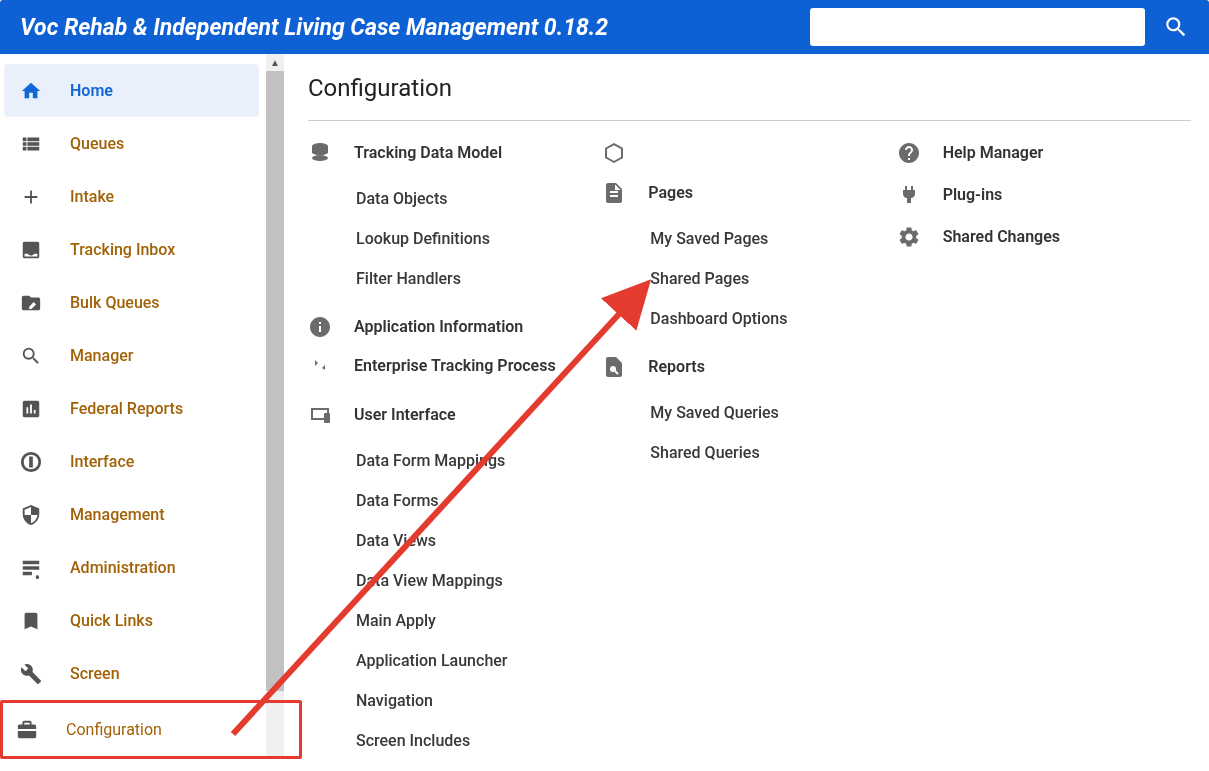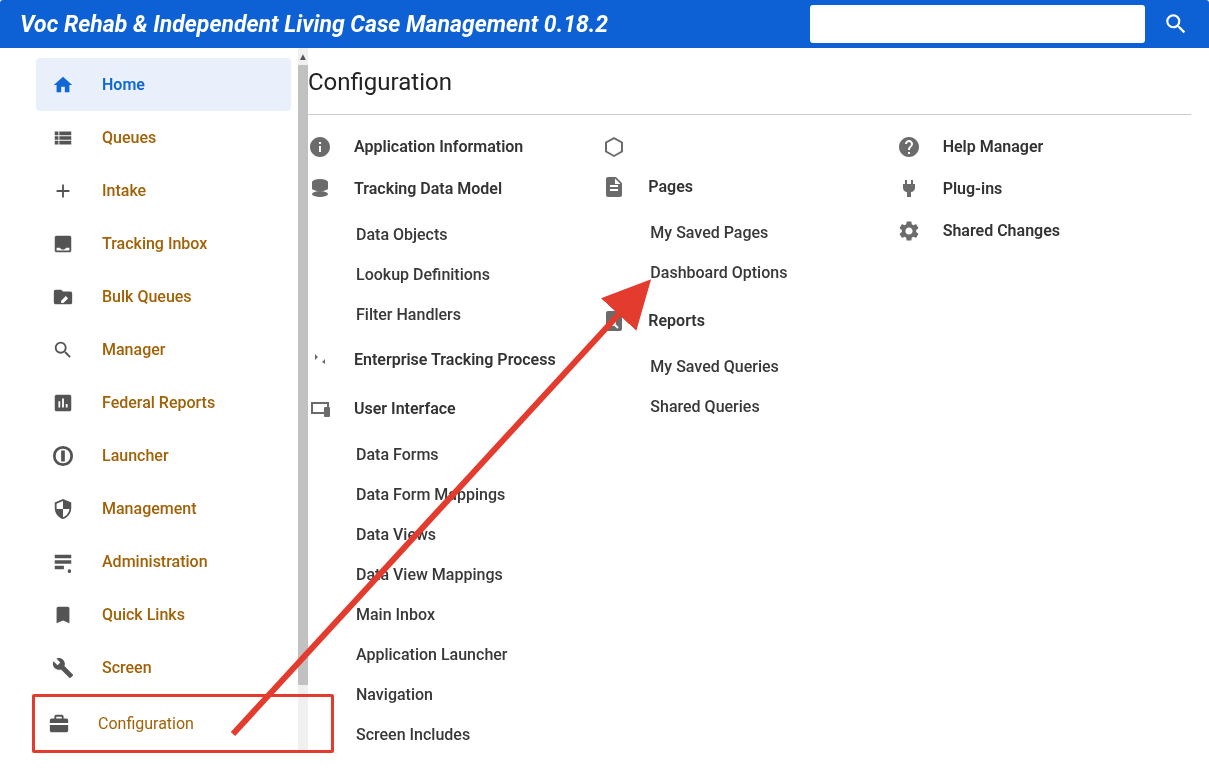--- a/index.html
+++ b/index.html
@@ -1,27 +1,27 @@
 <!DOCTYPE html>
 <html><head>
 <meta charset="utf-8">
 <style>
   * { box-sizing: border-box; margin: 0; padding: 0; }
   body { font-family: "Segoe UI", Roboto, Arial, sans-serif; font-size: 15px; color: #3c3c3c; background: #fff; width: 1209px; height: 771px; overflow: hidden; }
   
-  .header { background: #0d61d4; height: 48px; display: flex; align-items: center; padding: 0 20px; border-radius: 3px 3px 0 0; }
+  .header { background: #0d61d4; height: 54px; display: flex; align-items: center; padding: 0 20px; border-radius: 3px 3px 0 0; }
   .header-title { color: #fff; font-weight: 700; font-size: 23px; font-style: italic; flex: 1; }
   .search-box { width: 335px; height: 38px; background: #fff; border-radius: 3px; border: none; padding: 0 10px; font-size: 15px; }
   .search-icon { color: #fff; margin-left: 18px; display: flex; align-items: center; }
   .search-icon svg { width: 26px; height: 26px; fill: #fff; }
 
   .body-wrap { display: flex; height: calc(100% - 66px); }
   
   .sidebar-wrap { display: flex; width: 290px; }
-  .sidebar { width: 263px; padding-top: 10px; margin-left: 32px; }
+  .sidebar { width: 263px; padding-top: 10px; }
   .scrollbar-track { width: 18px; background: #f0f0f0; position: relative; margin-left: 3px; }
   .scrollbar-arrow { width: 100%; height: 17px; display: flex; align-items: center; justify-content: center; color: #555; font-size: 10px; }
   .scrollbar-thumb { position: absolute; top: 17px; width: 100%; height: 620px; background: #c1c1c1; border-radius: 1px; }
 
   .nav-item { display: flex; align-items: center; height: 53px; padding-left: 16px; cursor: pointer; border-radius: 4px; margin: 0 4px; }
   .nav-item.active { background: #e9f0fb; }
   .nav-item.active .nav-label { color: #1067d6; font-weight: 600; }
   .nav-item.active .nav-icon svg { fill: #1067d6; }
   .nav-item.highlighted { border: 3px solid #e33b2e; border-radius: 2px; margin: 0; padding-left: 13px; height: 59px; width: 302px; position: relative; z-index: 5; }
   .nav-icon { width: 28px; display: flex; align-items: center; }
@@ -118,21 +118,21 @@
         <span class="nav-label">Federal Reports</span>
       </div>
       <div class="nav-item">
         <span class="nav-icon">
             <svg viewBox="0 0 24 24">
               <path d="M12 2a10 10 0 100 20 10 10 0 000-20zm1 15h-2v-2h2zm0-4h-2V7h2z" fill="none" stroke="#545454" stroke-width="2"></path>
               <circle cx="12" cy="12" r="9" fill="none" stroke="#545454" stroke-width="2"></circle>
               <path d="M8 12l2 2 4-4" fill="none"></path>
             </svg>
           </span>
-        <span class="nav-label">Launcher</span>
+        <span class="nav-label">Interface</span>
       </div>
       <div class="nav-item">
         <span class="nav-icon">
             <svg viewBox="0 0 24 24">
               <path d="M12 1L3 5v6c0 5.55 3.84 10.74 9 12 5.16-1.26 9-6.45 9-12V5l-9-4zm0 10.99h7c-.53 4.12-3.28 7.79-7 8.94V12H5V6.3l7-3.11v8.8z"></path>
             </svg>
           </span>
         <span class="nav-label">Management</span>
       </div>
       <div class="nav-item">
@@ -174,71 +174,71 @@
     </div>
   </div>
 
   <div class="main">
     <div class="page-title">Configuration</div>
     <div class="config-grid">
       <div class="config-col">
         <div class="config-section">
           <span class="section-icon">
               <svg viewBox="0 0 24 24">
-                <path d="M12 2C6.48 2 2 6.48 2 12s4.48 10 10 10 10-4.48 10-10S17.52 2 12 2zm1 15h-2v-6h2v6zm0-8h-2V7h2v2z"></path>
-              </svg>
-            </span>
-          <div class="section-body">
-              <div class="section-title">Application Information</div>
-            </div>
-        </div>
-        <div class="config-section">
-          <span class="section-icon">
-              <svg viewBox="0 0 24 24">
                 <ellipse cx="12" cy="5" rx="8" ry="3"></ellipse>
                 <path d="M4 5v6c0 1.66 3.58 3 8 3s8-1.34 8-3V5"></path>
                 <path d="M4 11v6c0 1.66 3.58 3 8 3s8-1.34 8-3v-6" fill="none" stroke="#6b6b6b" stroke-width="0"></path>
                 <ellipse cx="12" cy="11" rx="8" ry="3"></ellipse>
                 <ellipse cx="12" cy="17" rx="8" ry="3"></ellipse>
               </svg>
             </span>
           <div class="section-body">
             <div class="section-title tight">Tracking Data Model</div>
             <div class="sub-group">
               <div class="sub-item">Data Objects</div>
               <div class="sub-item">Lookup Definitions</div>
               <div class="sub-item">Filter Handlers</div>
             </div>
           </div>
         </div>
         <div class="config-section">
           <span class="section-icon">
               <svg viewBox="0 0 24 24">
+                <path d="M12 2C6.48 2 2 6.48 2 12s4.48 10 10 10 10-4.48 10-10S17.52 2 12 2zm1 15h-2v-6h2v6zm0-8h-2V7h2v2z"></path>
+              </svg>
+            </span>
+          <div class="section-body">
+              <div class="section-title">Application Information</div>
+            </div>
+        </div>
+        <div class="config-section">
+          <span class="section-icon">
+              <svg viewBox="0 0 24 24">
                 <path d="M7 3l3 3-3 3M17 8l-3 3 3 2v3M4 6h3M13 6h7M4 18h12"></path>
               </svg>
             </span>
           <div class="section-body">
               <div class="section-title" style="line-height:22px;margin-bottom:10px">Enterprise Tracking Process</div>
             </div>
         </div>
         <div class="config-section">
           <span class="section-icon">
               <svg viewBox="0 0 24 24">
                 <path d="M4 6h16v10H4z" fill="none" stroke="#6b6b6b" stroke-width="2"></path>
                 <rect x="16" y="10" width="6" height="10" rx="1"></rect>
               </svg>
             </span>
           <div class="section-body">
             <div class="section-title tight">User Interface</div>
             <div class="sub-group">
+              <div class="sub-item">Data Form Mappings</div>
               <div class="sub-item">Data Forms</div>
-              <div class="sub-item">Data Form Mappings</div>
               <div class="sub-item">Data Views</div>
               <div class="sub-item">Data View Mappings</div>
-              <div class="sub-item">Main Inbox</div>
+              <div class="sub-item">Main Apply</div>
               <div class="sub-item">Application Launcher</div>
               <div class="sub-item">Navigation</div>
               <div class="sub-item">Screen Includes</div>
             </div>
           </div>
         </div>
       </div>
 
       <div class="config-col">
         <div class="config-section">
@@ -251,20 +251,21 @@
         <div class="config-section">
           <span class="section-icon">
               <svg viewBox="0 0 24 24">
                 <path d="M14 2H6c-1.1 0-2 .9-2 2v16c0 1.1.9 2 2 2h12c1.1 0 2-.9 2-2V8l-6-6zm2 14H8v-2h8v2zm0-4H8v-2h8v2zm-3-5V3.5L18.5 9H13z"></path>
               </svg>
             </span>
           <div class="section-body">
             <div class="section-title tight">Pages</div>
             <div class="sub-group">
               <div class="sub-item">My Saved Pages</div>
+              <div class="sub-item">Shared Pages</div>
               <div class="sub-item">Dashboard Options</div>
             </div>
           </div>
         </div>
         <div class="config-section">
           <span class="section-icon">
               <svg viewBox="0 0 24 24">
                 <path d="M14 2H6c-1.1 0-2 .9-2 2v16c0 1.1.9 2 2 2h12c1.1 0 2-.9 2-2V8l-6-6z"></path>
                 <circle cx="11" cy="14" r="3" fill="#fff"></circle>
                 <path d="M13 16l3 3" stroke="#fff" stroke-width="2"></path>

